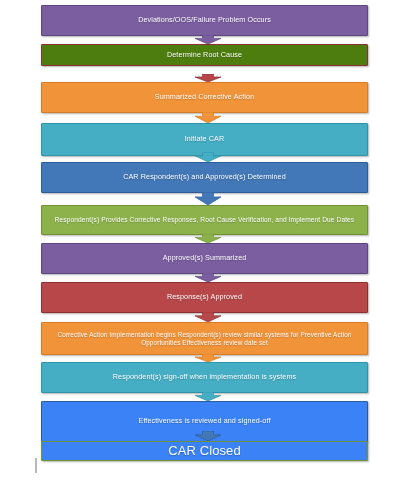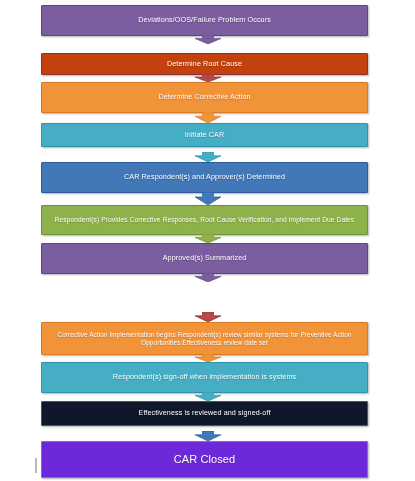--- a/index.html
+++ b/index.html
@@ -63,46 +63,46 @@
 
 <div id="flowchart">
     <div class="node" style="top: 5px; height: 31px; background: rgb(123, 94, 160); border: 1px solid rgb(94, 70, 128); font-size: 7.2px;">
       <span class="label">Deviations/OOS/Failure Problem Occurs</span>
     </div>
     <div class="arrow" style="top: 35px; height: 9px;">
       <svg width="26" height="9" viewBox="0 0 26 9">
         <polygon points="7.5,0 18.5,0 18.5,3.4 26,3.4 13,9 0,3.4 7.5,3.4" fill="#7B5EA0" stroke="#5E4680" stroke-width="0.7"></polygon>
       </svg>
     </div>
-    <div class="node" style="top: 44px; height: 22px; background: #c2410c; border: 1px solid rgb(142, 47, 51); font-size: 7.2px; margin-top: 9px;">
+    <div class="node" style="top: 44px; height: 22px; background: #4d7c0f; border: 1px solid rgb(142, 47, 51); font-size: 7.2px;">
       <span class="label">Determine Root Cause</span>
     </div>
     <div class="arrow" style="top: 74px; height: 8px;">
       <svg width="26" height="8" viewBox="0 0 26 8">
         <polygon points="7.5,0 18.5,0 18.5,3.0 26,3.0 13,8 0,3.0 7.5,3.0" fill="#B8474A" stroke="#8E2F33" stroke-width="0.7"></polygon>
       </svg>
     </div>
     <div class="node" style="top: 82px; height: 31px; background: rgb(240, 147, 57); border: 1px solid rgb(217, 123, 33); font-size: 7.2px;">
-      <span class="label">Determine Corrective Action</span>
+      <span class="label">Summarized Corrective Action</span>
     </div>
     <div class="arrow" style="top: 112px; height: 11px;">
       <svg width="26" height="11" viewBox="0 0 26 11">
         <polygon points="7.5,0 18.5,0 18.5,4.2 26,4.2 13,11 0,4.2 7.5,4.2" fill="#F09339" stroke="#D97B21" stroke-width="0.7"></polygon>
       </svg>
     </div>
-    <div class="node" style="top: 123px; height: 24px; background: rgb(69, 174, 196); border: 1px solid rgb(45, 148, 170); font-size: 7.2px;">
+    <div class="node" style="top: 123px; height: 33px; background: rgb(69, 174, 196); border: 1px solid rgb(45, 148, 170); font-size: 7.2px;">
       <span class="label">Initiate CAR</span>
     </div>
     <div class="arrow" style="top: 152px; height: 10px;">
       <svg width="26" height="10" viewBox="0 0 26 10">
         <polygon points="7.5,0 18.5,0 18.5,3.8 26,3.8 13,10 0,3.8 7.5,3.8" fill="#45AEC4" stroke="#2D94AA" stroke-width="0.7"></polygon>
       </svg>
     </div>
     <div class="node" style="top: 162px; height: 31px; background: rgb(66, 119, 184); border: 1px solid rgb(44, 92, 153); font-size: 7.2px;">
-      <span class="label">CAR Respondent(s) and Approver(s) Determined</span>
+      <span class="label">CAR Respondent(s) and Approved(s) Determined</span>
     </div>
     <div class="arrow" style="top: 192px; height: 13px;">
       <svg width="26" height="13" viewBox="0 0 26 13">
         <polygon points="7.5,0 18.5,0 18.5,4.9 26,4.9 13,13 0,4.9 7.5,4.9" fill="#4277B8" stroke="#2C5C99" stroke-width="0.7"></polygon>
       </svg>
     </div>
     <div class="node" style="top: 205px; height: 30px; background: rgb(141, 178, 76); border: 1px solid rgb(111, 148, 52); font-size: 6.6px;">
       <span class="label">Respondent(s) Provides Corrective  Responses, Root Cause  Verification, and Implement Due  Dates</span>
     </div>
     <div class="arrow" style="top: 234px; height: 9px;">
@@ -111,20 +111,23 @@
       </svg>
     </div>
     <div class="node" style="top: 243px; height: 31px; background: rgb(123, 94, 160); border: 1px solid rgb(94, 70, 128); font-size: 7.2px;">
       <span class="label">Approved(s) Summarized</span>
     </div>
     <div class="arrow" style="top: 273px; height: 9px;">
       <svg width="26" height="9" viewBox="0 0 26 9">
         <polygon points="7.5,0 18.5,0 18.5,3.4 26,3.4 13,9 0,3.4 7.5,3.4" fill="#7B5EA0" stroke="#5E4680" stroke-width="0.7"></polygon>
       </svg>
     </div>
+    <div class="node" style="top: 282px; height: 31px; background: rgb(184, 71, 74); border: 1px solid rgb(142, 47, 51); font-size: 7.2px;">
+      <span class="label">Response(s) Approved</span>
+    </div>
     <div class="arrow" style="top: 312px; height: 10px;">
       <svg width="26" height="10" viewBox="0 0 26 10">
         <polygon points="7.5,0 18.5,0 18.5,3.8 26,3.8 13,10 0,3.8 7.5,3.8" fill="#B8474A" stroke="#8E2F33" stroke-width="0.7"></polygon>
       </svg>
     </div>
     <div class="node" style="top: 322px; height: 33px; background: rgb(240, 147, 57); border: 1px solid rgb(217, 123, 33); font-size: 6.4px;">
       <span class="label">Corrective Action Implementation begins  Respondent(s) review similar systems for Preventive Action Opportunities Effectiveness review date set</span>
     </div>
     <div class="arrow" style="top: 354px; height: 8px;">
       <svg width="26" height="8" viewBox="0 0 26 8">
@@ -132,25 +135,25 @@
       </svg>
     </div>
     <div class="node" style="top: 362px; height: 31px; background: rgb(69, 174, 196); border: 1px solid rgb(45, 148, 170); font-size: 7.2px;">
       <span class="label">Respondent(s) sign-off when implementation is systems</span>
     </div>
     <div class="arrow" style="top: 392px; height: 9px;">
       <svg width="26" height="9" viewBox="0 0 26 9">
         <polygon points="7.5,0 18.5,0 18.5,3.4 26,3.4 13,9 0,3.4 7.5,3.4" fill="#45AEC4" stroke="#2D94AA" stroke-width="0.7"></polygon>
       </svg>
     </div>
-    <div class="node" style="top: 401px; height: 25px; background: #0f172a; border: 1px solid rgb(44, 92, 153); font-size: 7.2px;">
+    <div class="node" style="top: 401px; height: 41px; background: #3b82f6; border: 1px solid rgb(44, 92, 153); font-size: 7.2px;">
       <span class="label">Effectiveness is reviewed  and signed-off</span>
     </div>
     <div class="arrow" style="top: 431px; height: 10px;">
       <svg width="26" height="10" viewBox="0 0 26 10">
         <polygon points="7.5,0 18.5,0 18.5,3.8 26,3.8 13,10 0,3.8 7.5,3.8" fill="#4277B8" stroke="#2C5C99" stroke-width="0.7"></polygon>
       </svg>
     </div>
-    <div class="node" style="top: 441px; height: 37px; background: #6d28d9; border: 1px solid rgb(111, 148, 52); font-size: 11px;">
+    <div class="node" style="top: 441px; height: 20px; background: #3b82f6; border: 1px solid rgb(111, 148, 52); font-size: 13px;">
       <span class="label">CAR Closed</span>
     </div>
     <div class="cursor-tick"></div>
   </div>
 
 </body></html>

